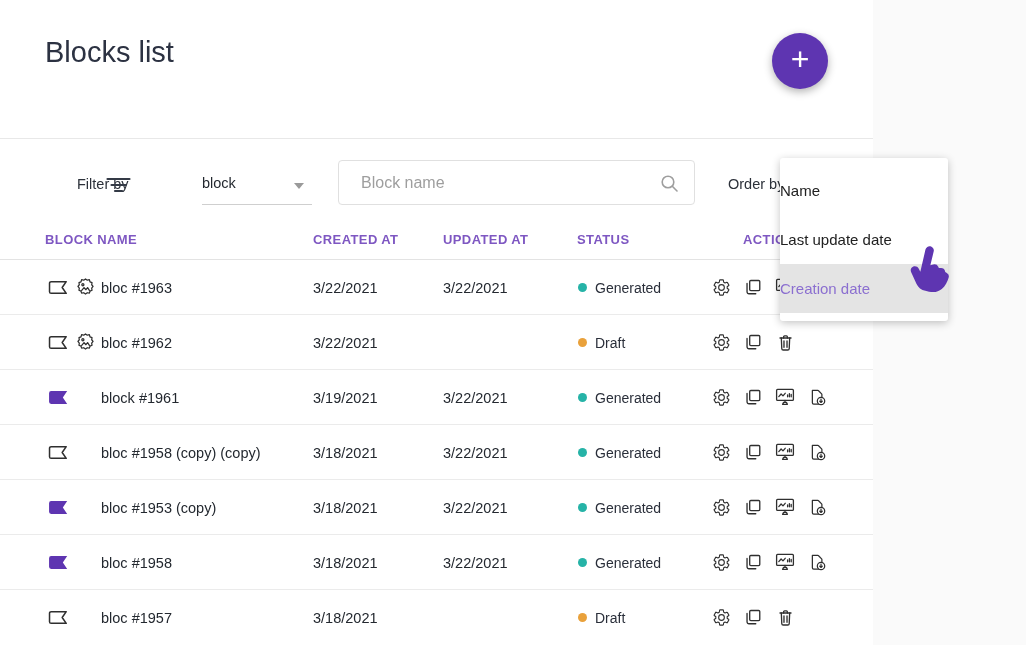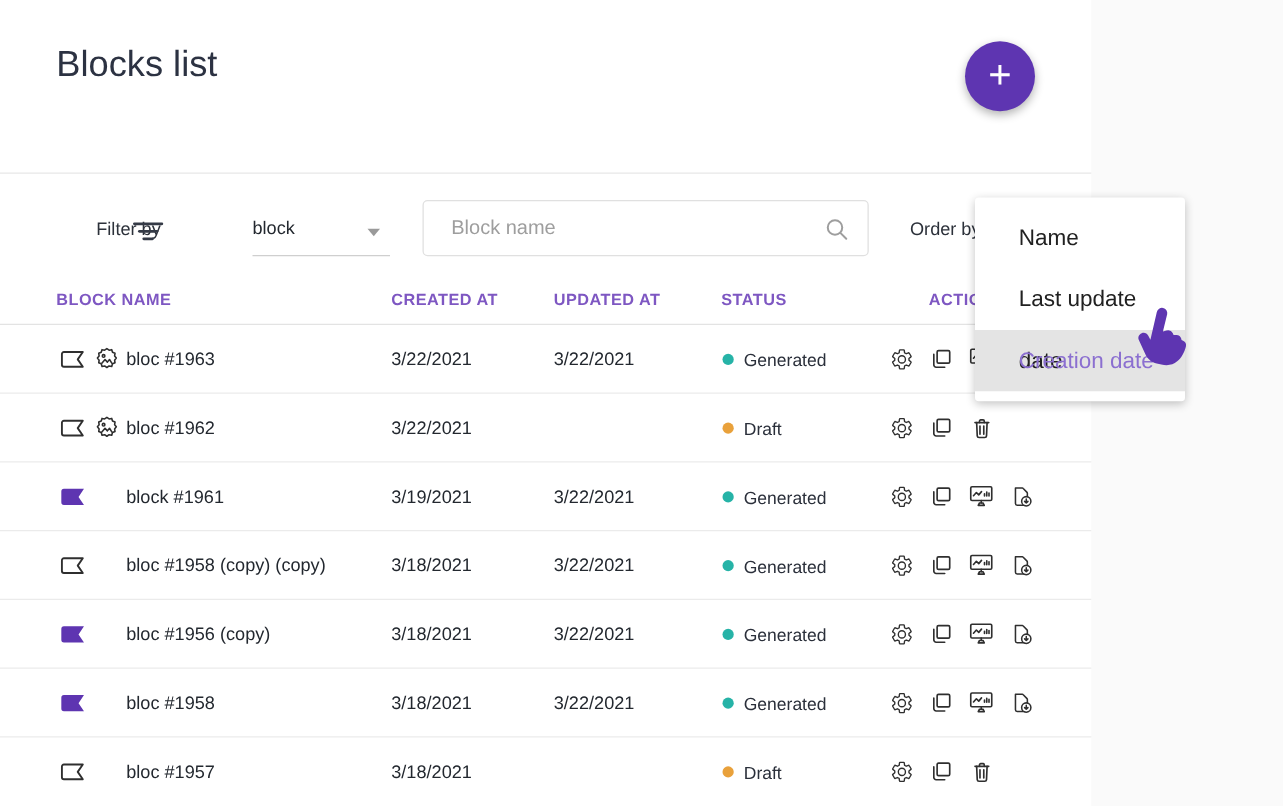--- a/index.html
+++ b/index.html
@@ -48,21 +48,21 @@
   .cell-created { position:absolute; left:313px; top:20px; font-size:14.5px; color:#23282f; }
   .cell-updated { position:absolute; left:443px; top:20px; font-size:14.5px; color:#23282f; }
   .dot { position:absolute; left:578px; top:23px; width:9px; height:9px; border-radius:50%; }
   .cell-status  { position:absolute; left:595px; top:20px; font-size:14px; color:#2a2f3a; }
   .actions { position:absolute; left:711px; top:17px; display:flex; gap:12px; }
   .act { width:20px; height:20px; cursor:pointer; display:inline-flex; align-items:center; justify-content:center; }
 
   
   .menu { position:absolute; left:780px; top:158px; width:168px; background:#fff; padding:8px 0;
           border-radius:3px; box-shadow:0 2px 8px rgba(0,0,0,.24); z-index:10; }
-  .menu-item { height:49px; line-height:49px; padding-left:35px; font-size:18px; color:#212121; cursor:pointer; }
+  .menu-item { height:49px; line-height:49px; padding-left:0; font-size:15px; color:#212121; cursor:pointer; }
   .menu-item.selected { background:#e4e4e4; color:#8b6fd0; }
 
   
   .hand { position:absolute; left:901px; top:241px; z-index:20; pointer-events:none; }
 
   svg { display:block; }
 </style>
 </head>
 <body>
 
@@ -284,21 +284,21 @@
         </span>
   </div>
       <div class="row">
     <span class="flag">
 
       <svg class="ff" width="23" height="17" viewBox="0 0 24 18" style="display: block;">
         <path fill="#5e35b1" d="M4.2 2.2 H21.2 L16.6 9 L21.2 15.8 H4.2 A2.2 2.2 0 0 1 2 13.6 V4.4 A2.2 2.2 0 0 1 4.2 2.2 Z"></path>
       </svg>
     </span>
 
-    <span class="cell-name">bloc #1956 (copy)</span>
+    <span class="cell-name">bloc #1953 (copy)</span>
     <span class="cell-created">3/18/2021</span>
     <span class="cell-updated">3/22/2021</span>
     <i class="dot" style="background: rgb(38, 179, 167);"></i>
     <span class="cell-status">Generated</span>
     <span class="actions">
           <span class="act">
             <svg width="19" height="19" viewBox="0 0 24 24" fill="none" stroke="#2f2f2f" stroke-linecap="round" stroke-linejoin="round" stroke-width="1.4">
               <path d="M19.14 12.94c.04-.3.06-.61.06-.94 0-.32-.02-.64-.07-.94l2.03-1.58c.18-.14.23-.41.12-.61l-1.92-3.32c-.12-.22-.37-.29-.59-.22l-2.39.96c-.5-.38-1.03-.7-1.62-.94L14.4 2.81c-.04-.24-.24-.41-.48-.41h-3.84c-.24 0-.43.17-.47.41L9.25 5.35c-.59.24-1.13.57-1.62.94L5.24 5.33c-.22-.08-.47 0-.59.22L2.74 8.87c-.12.21-.08.47.12.61l2.03 1.58c-.05.3-.09.63-.09.94s.02.64.07.94l-2.03 1.58c-.18.14-.23.41-.12.61l1.92 3.32c.12.22.37.29.59.22l2.39-.96c.5.38 1.03.7 1.62.94l.36 2.54c.05.24.24.41.48.41h3.84c.24 0 .44-.17.47-.41l.36-2.54c.59-.24 1.13-.56 1.62-.94l2.39.96c.22.08.47 0 .59-.22l1.92-3.32c.12-.22.07-.47-.12-.61l-2.01-1.58zM12 15.6c-1.98 0-3.6-1.62-3.6-3.6s1.62-3.6 3.6-3.6 3.6 1.62 3.6 3.6-1.62 3.6-3.6 3.6z"></path>
             </svg>
           </span>

